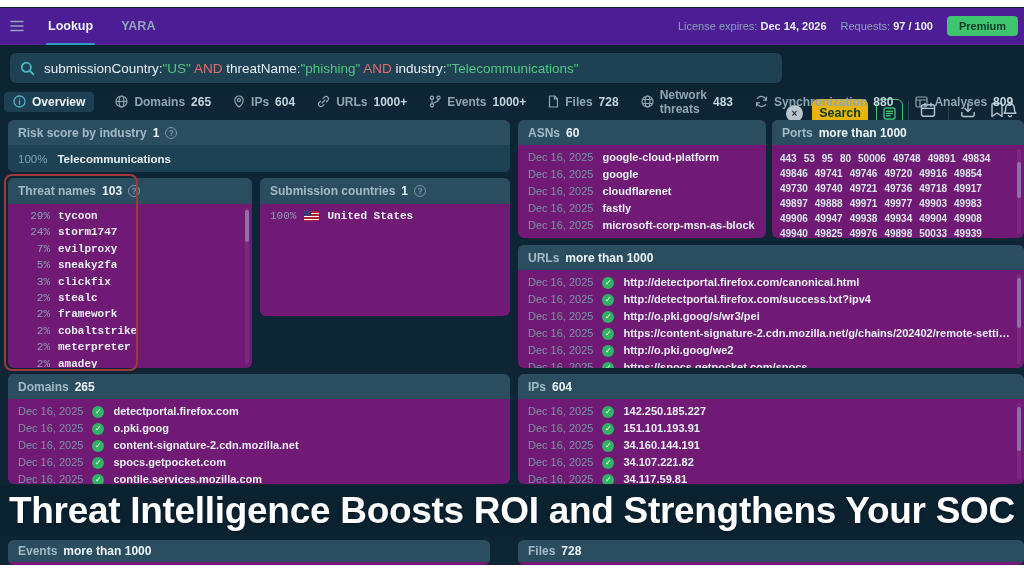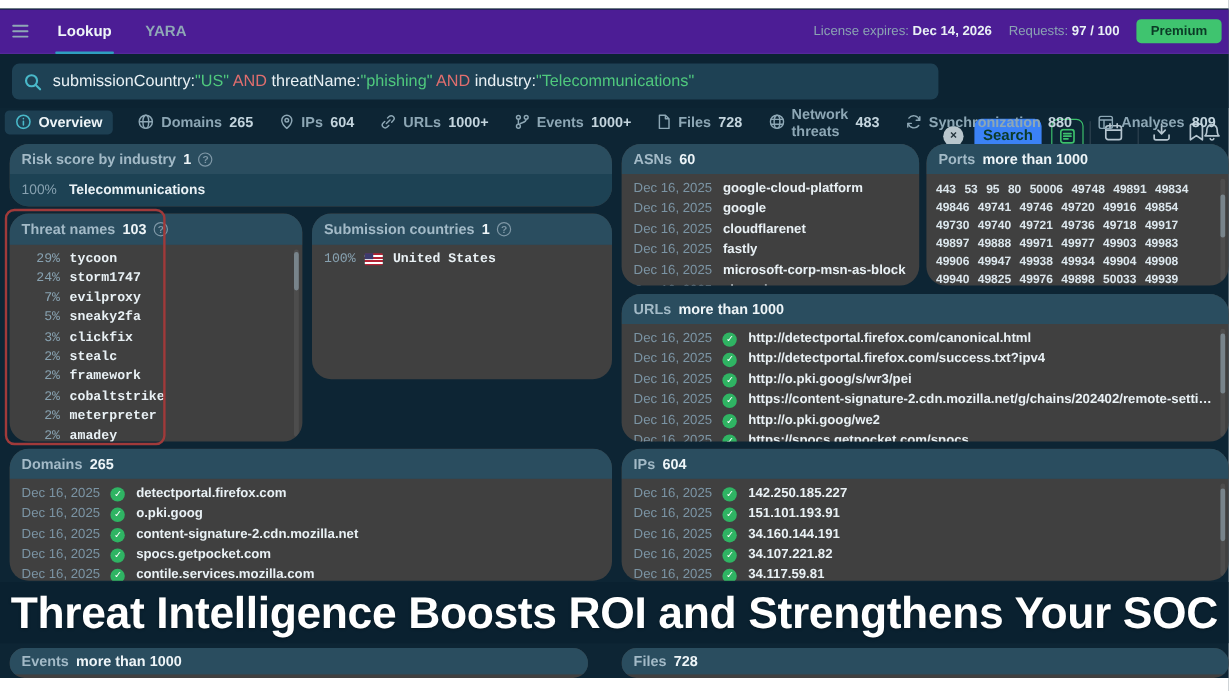--- a/index.html
+++ b/index.html
@@ -19,37 +19,37 @@
   .badge { background:#3fc46f; color:#0b3a26; font-weight:bold; font-size:11px; padding:4px 12px; border-radius:4px; }
 
   
   .search-row { position:absolute; left:0; top:45px; width:1024px; height:45px; background:#0c2332; }
   .search-input { position:absolute; left:10px; top:8px; width:772px; height:30px; background:#1e4154; border-radius:6px; display:flex; align-items:center; padding:0 10px; gap:9px; overflow:hidden; }
   .q { font-size:13.5px; white-space:pre; font-weight:500; }
   .q-field { color:#e8f0f4; }
   .q-value { color:#4fc87d; }
   .q-op { color:#e06e6e;margin-top:48px; }
   .clear-btn { position:absolute; left:786px; top:60px; width:17px; height:17px; border-radius:50%; background:#b9c6cd; color:#24333c; font-size:10px; font-weight:bold; display:flex; align-items:center; justify-content:center; cursor:pointer; }
-  .search-btn { position:absolute; left:812px; top:54px; width:56px; height:28px; background:#3b82f6; border:none; border-radius:6px; color:#0b3a26; font-weight:bold; font-size:12.5px; font-family:inherit; cursor:pointer; }
+  .search-btn { position:absolute; left:812px; top:54px; width:56px; height:28px; background:#eab308; border:none; border-radius:6px; color:#0b3a26; font-weight:bold; font-size:12.5px; font-family:inherit; cursor:pointer; }
   .tpl-btn { position:absolute; left:876px; top:54px; width:27px; height:28px; border:1.5px solid #3cc06c; border-radius:6px; background:transparent; display:flex; align-items:center; justify-content:center; cursor:pointer; }
   .vdiv { position:absolute; top:56px; width:1px; height:24px; background:rgba(255,255,255,.14); }
   .icon-btn { position:absolute; top:57px; color:#b5c5cf; cursor:pointer; }
 
   
   .tabs-row { position:absolute; left:4px; top:90px; width:1016px; height:23px; display:flex; align-items:center; gap:4px; }
   .tab { display:flex; align-items:center; gap:6px; padding:3px 9px; border-radius:4px; font-size:12px; color:#8da7b5; cursor:pointer; }
   .tab .t-label { font-weight:600; }
   .tab .t-count { font-weight:bold; color:#c4d5de; }
   .tab .t-count:empty { display:none; }
   .tab.active { background:#1d3f52; color:#eef5f8; }
   .tab svg { flex:none; }
   .tabdiv { width:1px; height:14px; background:rgba(255,255,255,.14); margin:0 2px; }
 
   
-  .panel { position:absolute; background:#404040; border-radius:16px; overflow:hidden; }
+  .panel { position:absolute; background:#701a75; border-radius:6px; overflow:hidden; }
   .p-head { height:25px; background:#2a4d5f; display:flex; align-items:center; gap:6px; padding:0 10px; font-size:12px; }
   .p-title { color:#a3bac7; font-weight:600; }
   .p-count { color:#eef5f8; font-weight:bold; }
   .p-body { padding:4px 0; }
   .help { width:12px; height:12px; border:1px solid #7e97a6; border-radius:50%; color:#7e97a6; font-size:8.5px; display:flex; align-items:center; justify-content:center; font-weight:bold; }
 
   .kv-row { display:flex; align-items:center; gap:8px; padding:0 10px; font-size:11px; line-height:16.4px; cursor:pointer;font-family:Liberation Mono, monospace; }
   .kv-pct { width:32px; text-align:right; color:#87a1b0; flex:none; }
   .kv-name { color:#e9f1f5; font-weight:bold; white-space:nowrap; }
 

